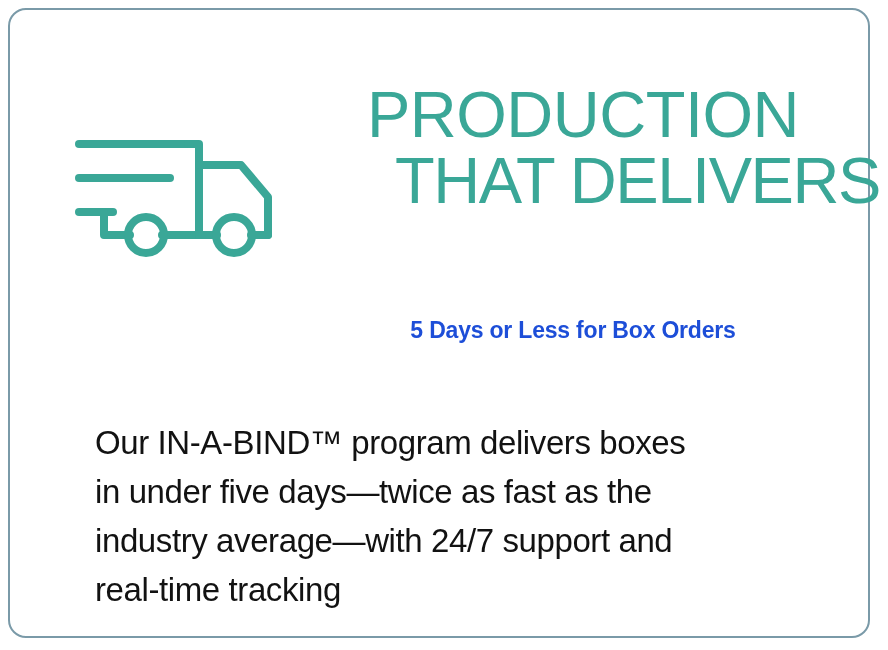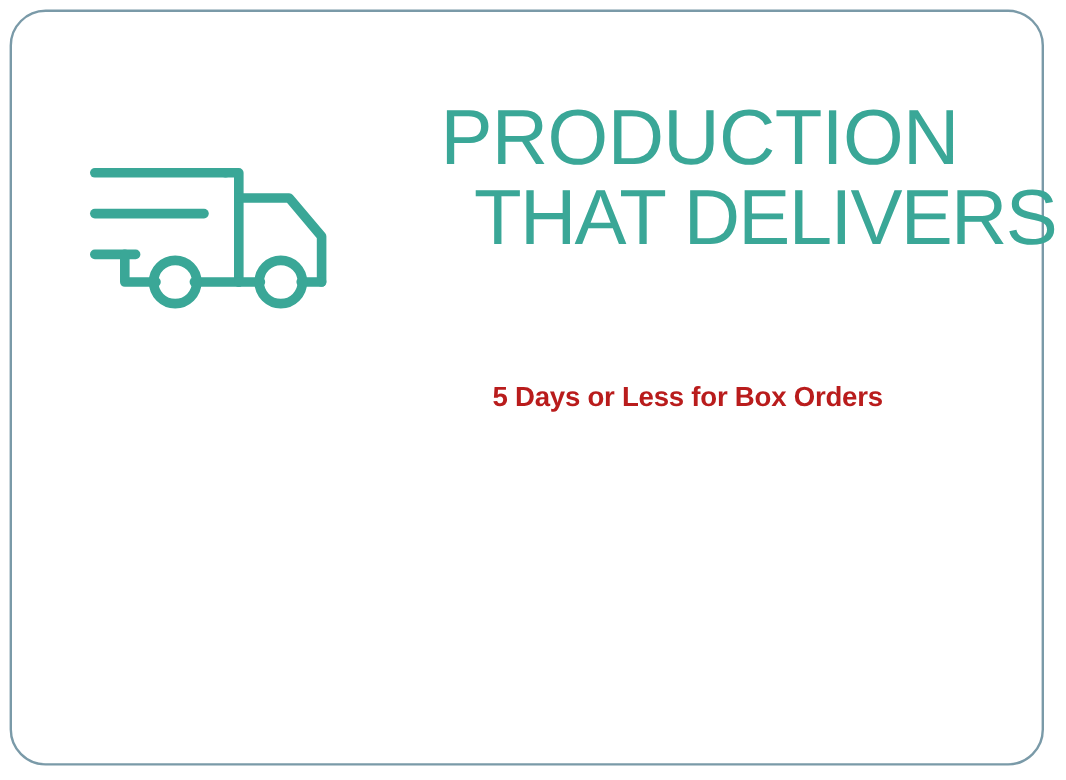--- a/index.html
+++ b/index.html
@@ -17,21 +17,21 @@
 
   .card {
     position: absolute;
     left: 8px;
     top: 8px;
     width: 862px;
     height: 630px;
     box-sizing: border-box;
     background: #ffffff;
     border: 2px solid #7a9aa8;
-    border-radius: 30px;
+    border-radius: 18px;
   }
 
   
   .truck-icon {
     position: absolute;
     left: 55px;
     top: 112px;
     width: 230px;
     height: 145px;
   }
@@ -70,21 +70,21 @@
     left: 357px;
     top: 305px;
     width: 412px;
     margin: 0;
     text-align: center;
     font-family: "Liberation Sans", sans-serif;
     font-weight: 700;
     font-size: 23px;
     line-height: 30px;
     letter-spacing: -0.2px;
-    color: #b91c1c;
+    color: #1d4ed8;
   }
 
   
   .body-copy {
     position: absolute;
     left: 85px;
     top: 408px;
     width: 715px;
     margin: 0;
     font-family: "Liberation Sans", sans-serif;
@@ -128,14 +128,20 @@
     </svg>
   </div>
 
   <div class="headline-block">
     <h1 class="headline headline-line-1">PRODUCTION</h1>
     <h1 class="headline headline-line-3">THAT DELIVERS</h1>
   </div>
 
   <p class="subtitle">5 Days or Less for Box Orders</p>
 
+  <p class="body-copy">
+    <span class="line">Our IN-A-BIND™ program delivers boxes</span>
+    <span class="line">in under five days—twice as fast as the</span>
+    <span class="line">industry average—with 24/7 support and</span>
+    <span class="line">real-time tracking</span>
+  </p>
 
 </div>
 
 </body></html>

